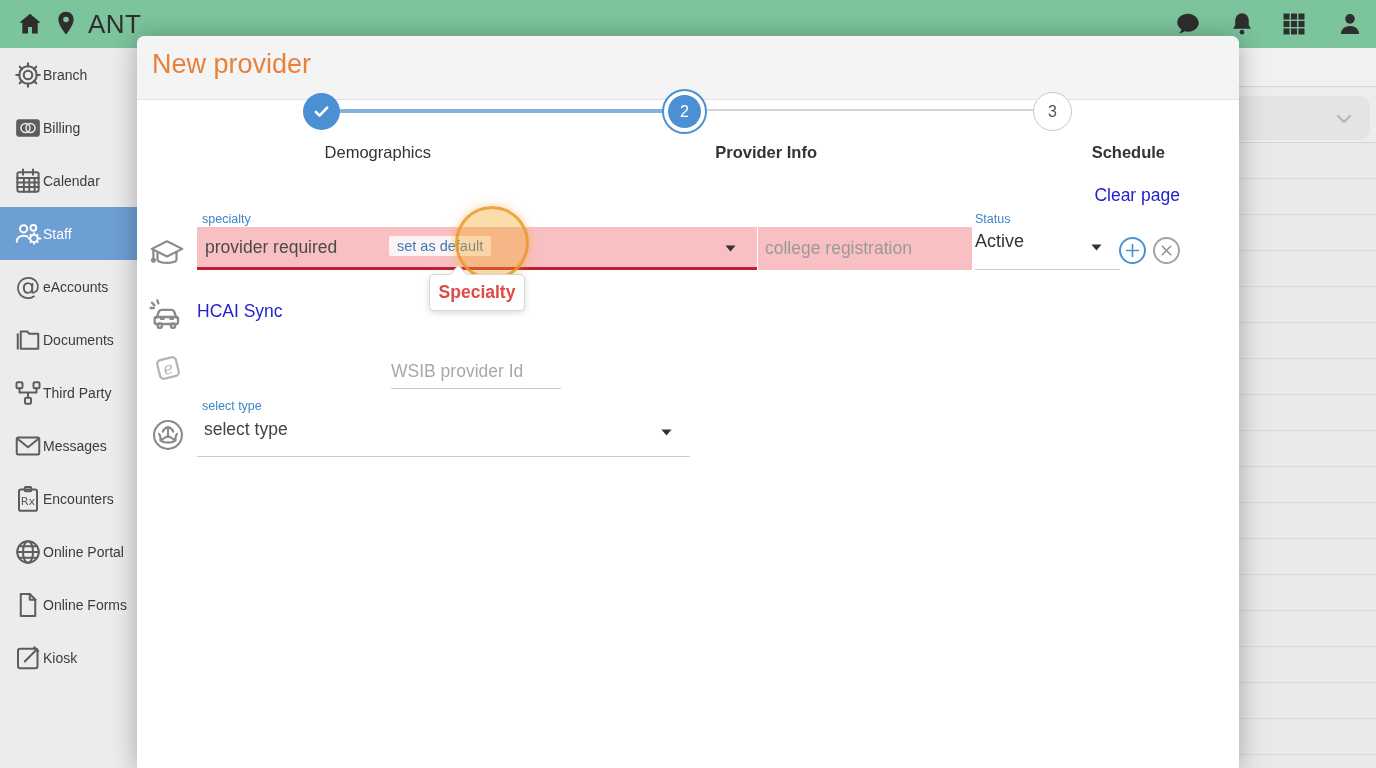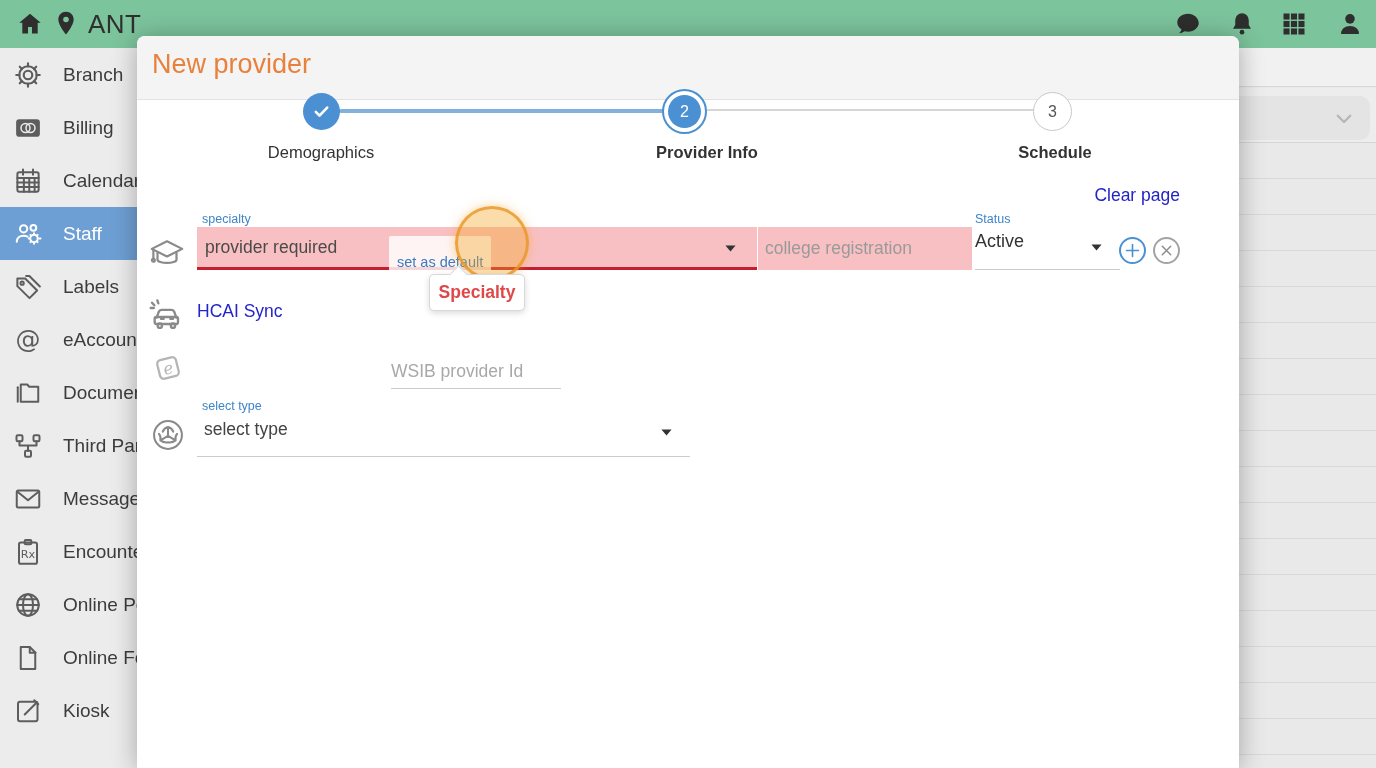--- a/index.html
+++ b/index.html
@@ -15,21 +15,21 @@
   #ic-home { left:16px; } #ic-pin { left:52px; top:9px; }
   #ic-chat { left:1174px; } #ic-bell { left:1228px; } #ic-grid { left:1280px; } #ic-person { left:1336px; }
 
   
   .sidebar { position:absolute; left:0; top:48px; width:137px; height:720px; background:#ececec; z-index:4; overflow:hidden; }
   .s-item { position:relative; width:200px; height:53px; display:flex; align-items:center; color:#3c3c3c; cursor:pointer; }
   .s-item.active { background:#6e9fd4; color:#fff; }
   .s-ic { width:30px; height:30px; margin-left:13px; flex:0 0 30px; color:#5d5d5d; }
   .s-item.active .s-ic { color:#fff; }
   .s-ic svg { width:100%; height:100%; }
-  .s-label { margin-left:20px; font-size:19px; white-space:nowrap; }
+  .s-label { font-size:14px; white-space:nowrap; }
 
   
   .bg-content { position:absolute; left:137px; top:48px; right:0; bottom:0; z-index:1; background:#e9e9e9; }
   .bg-strip1 { position:absolute; left:0; top:0; right:0; height:39px; background:#f1f1f1; border-bottom:1px solid #d8d8d8; }
   .bg-strip2 { position:absolute; left:0; top:40px; right:0; height:55px; background:#ededed; border-bottom:1px solid #d5d5d5; }
   .bg-dropdown { position:absolute; right:6px; top:8px; width:260px; height:44px; background:#e4e4e4; border-radius:10px; }
   .bg-chevron { position:absolute; right:16px; top:13px; width:20px; height:20px; color:#b5b5b5; }
   .bg-chevron svg { width:100%; height:100%; }
   .bg-rows { position:absolute; left:0; top:95px; right:0; bottom:0; }
   .bg-row { height:36px; border-bottom:1px solid #d9d9d9; }
@@ -44,34 +44,34 @@
   
   .stp-line-blue { position:absolute; left:202px; top:73px; width:326px; height:4px; background:#84b0de; border-radius:2px; }
   .stp-line-gray { position:absolute; left:570px; top:73px; width:328px; height:2px; background:#f0f0f0;
                    border-top:1px solid #d6d6d6; border-bottom:1px solid #d6d6d6; }
   .stp-circle { position:absolute; border-radius:50%; text-align:center; }
   .stp1 { left:166px; top:57px; width:37px; height:37px; background:#4a90d2; }
   .stp1 svg { width:21px; height:21px; margin-top:8px; }
   .stp2ring { left:525px; top:53px; width:45px; height:45px; background:#fff; border:2px solid #4a90d2; }
   .stp2 { left:531px; top:59px; width:33px; height:33px; background:#4a90d2; color:#fff; font-size:16px; line-height:33px; }
   .stp3 { left:896px; top:56px; width:39px; height:39px; background:#fff; border:1px solid #c9c9c9; color:#555; font-size:16px; line-height:37px; }
-  .stp-label { position:absolute; top:107px; width:220px; text-align:center; font-size:16.5px; color:#333; }
+  .stp-label { position:absolute; top:107px; width:220px; text-align:right; font-size:16.5px; color:#333; }
   .stp-label.l1 { left:74px; } .stp-label.l2 { left:460px; font-weight:bold; } .stp-label.l3 { left:808px;font-weight:bold; }
 
   .clear-page { position:absolute; top:149px; right:59px; font-size:17.5px; color:#2323c8; cursor:pointer; }
 
   
   .fld-label { position:absolute; font-size:12.5px; color:#3d85c8; }
   .form-ic { position:absolute; color:#8a8a8a; }
   .form-ic svg { width:100%; height:100%; }
   .pinkfield { position:absolute; background:#f8c0c3; }
   .f-spec { left:60px; top:191px; width:560px; height:43px; border-bottom:3px solid #c2202e; }
   .f-spec .val { position:absolute; left:8px; top:0; line-height:40px; font-size:17.5px; color:#4a4a4a; }
   .chip { position:absolute; left:192px; top:9px; background:rgba(255,255,255,.82); border-radius:2px;
-          padding:18px 8px; font-size:14.5px; color:#3a7bbf; }
+          padding:2px 8px; font-size:14.5px; color:#3a7bbf; }
   .caret { position:absolute; width:13px; height:9px; color:#333; }
   .caret svg { width:100%; height:100%; display:block; }
   .f-college { left:621px; top:191px; width:214px; height:43px; }
   .f-college input { width:100%; height:100%; background:transparent; border:none; outline:none;
                      font-size:17.5px; padding-left:7px; font-family:"Liberation Sans", sans-serif; color:#4a4a4a; }
   .f-college input::placeholder { color:#9a9a9a; opacity:1; }
   .status-val { position:absolute; left:838px; top:195px; font-size:18px; color:#333; }
   .status-underline { position:absolute; left:838px; top:233px; width:145px; height:1px; background:#ccc; }
   .round-btn { position:absolute; top:201px; width:27px; height:27px; border-radius:50%; background:#fff; cursor:pointer; }
   .btn-add { left:982px; border:2px solid #4a90d2; color:#4a90d2; }
@@ -169,28 +169,20 @@
       <span class="s-ic"><svg viewBox="0 0 24 24" fill="none" stroke="currentColor" stroke-width="1.6" stroke-linecap="round" stroke-linejoin="round">
             <circle cx="8.5" cy="7.8" r="2.9"></circle>
             <path d="M3 18.2c0-3 2.4-4.9 5.5-4.9 1.2 0 2.3.3 3.2.8"></path>
             <circle cx="16.3" cy="7" r="2.3"></circle>
             <circle cx="16.8" cy="15.6" r="3"></circle>
             <path d="M16.8 11.4v1.1M16.8 18.7v1.1M12.6 15.6h1.1M20.9 15.6h1.1M13.9 12.7l.8.8M18.9 17.7l.8.8M19.7 12.7l-.8.8M14.7 17.7l-.8.8"></path>
           </svg></span>
       <span class="s-label">Staff</span>
     </div>
     <div class="s-item">
-      <span class="s-ic"><svg viewBox="0 0 24 24" fill="none" stroke="currentColor" stroke-width="1.6" stroke-linecap="round" stroke-linejoin="round">
-            <path d="M3.5 5.2h6.2l9.6 9.6-6.1 6.1-9.7-9.6z"></path>
-            <circle cx="7.3" cy="8.9" r="1.3"></circle>
-            <path d="M10.5 3.2h2.6l8.4 8.4"></path>
-          </svg></span>
-      <span class="s-label">Labels</span>
-    </div>
-    <div class="s-item">
       <span class="s-ic"><svg viewBox="0 0 24 24">
             <text x="12" y="18" font-size="20" text-anchor="middle" fill="currentColor" font-family="DejaVu Sans, sans-serif">@</text>
           </svg></span>
       <span class="s-label">eAccounts</span>
     </div>
     <div class="s-item">
       <span class="s-ic"><svg viewBox="0 0 24 24" fill="none" stroke="currentColor" stroke-width="1.6" stroke-linecap="round" stroke-linejoin="round">
             <path d="M6.2 6.8V5.2h5.2l1.6 1.8h7.2v12H6.2z"></path>
             <path d="M3.8 19V7.4"></path>
           </svg></span>

